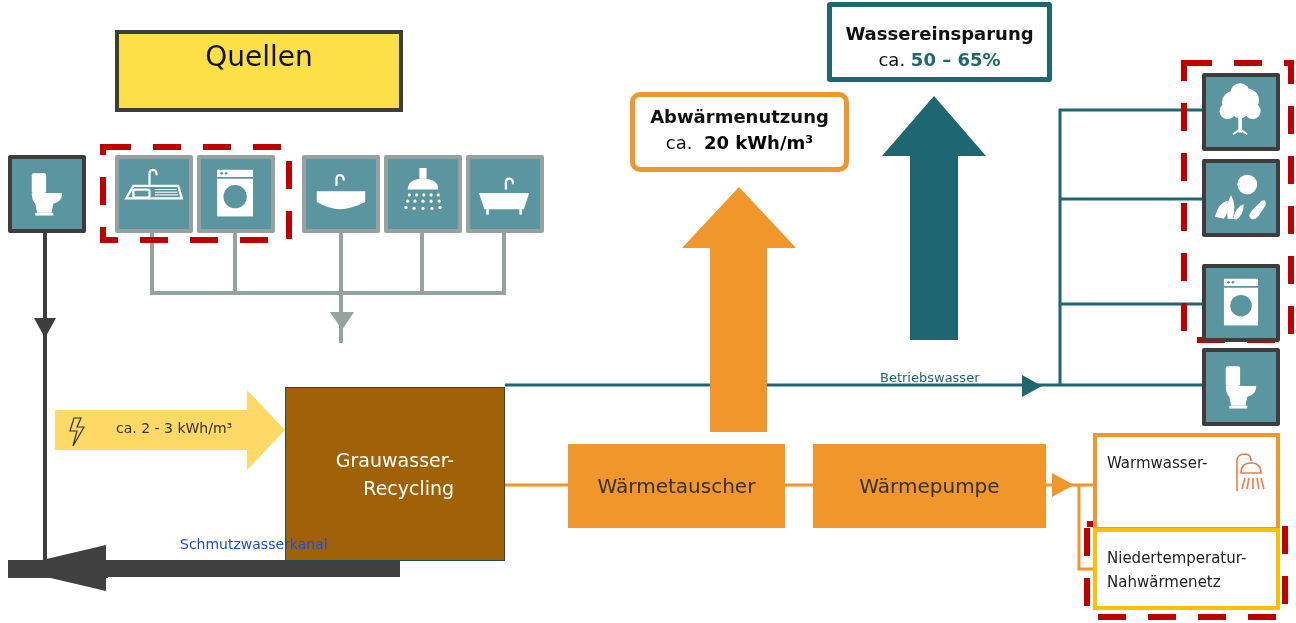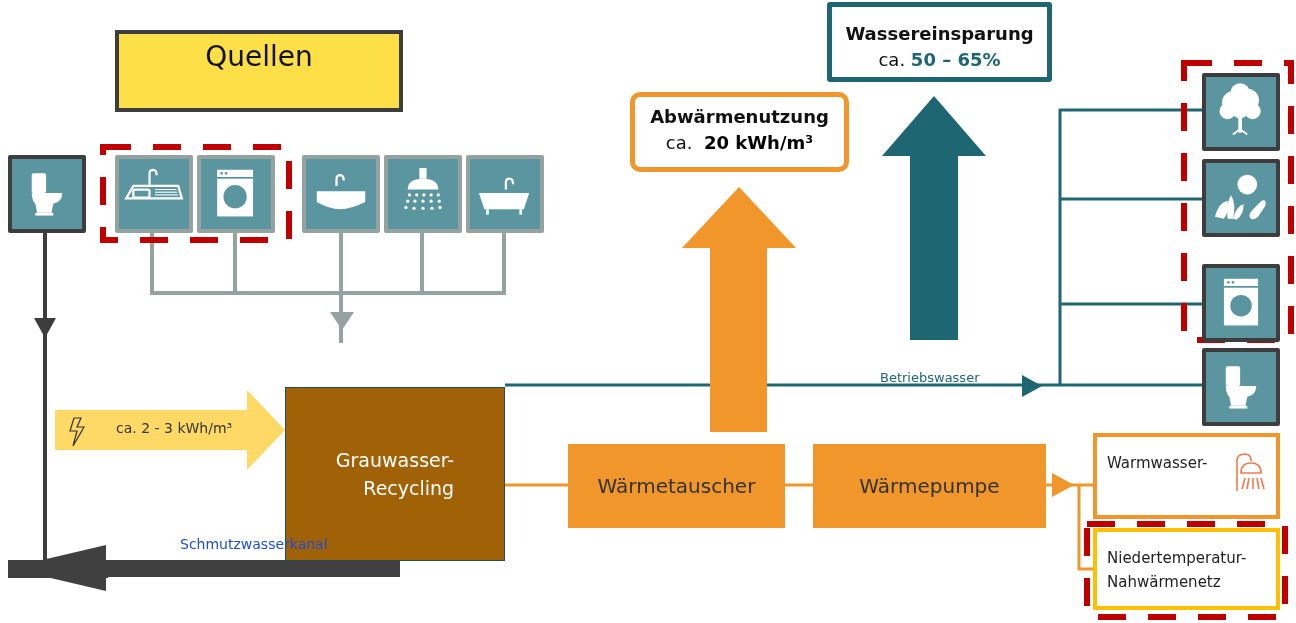--- a/index.html
+++ b/index.html
@@ -20,21 +20,21 @@
   .was-box { left:827px; top:2px; width:225px; height:80px; border:5px solid #1e6672; border-radius:3px; }
   .was-title { font-size:18px; font-weight:bold; color:#111; margin-top:14px; line-height:26px; }
   .was-val { font-size:18px; color:#111; line-height:26px; }
   .was-val b { color:#1e6672; }
   .grau-box { left:285px; top:343px; width:220px; height:174px; background:#a16207; border:1px solid #1a4f58;
               color:#fff; font-size:19px; text-align:right; display:flex; align-items:center; justify-content:center;
               line-height:28px;margin-top:44px; }
   .orange-box { background:#f0962a; color:#333; font-size:20px; display:flex; align-items:center; justify-content:center; }
   .wt-box { left:568px; top:444px; width:217px; height:84px; }
   .wp-box { left:813px; top:444px; width:233px; height:84px; }
-  .ww-box { left:1093px; top:433px; width:187px; height:86px; border:4px solid #f0962a; background:#fff;
+  .ww-box { left:1093px; top:433px; width:187px; height:98px; border:4px solid #f0962a; background:#fff;
             font-size:15px; color:#222; padding:14px 0 0 10px; line-height:24px; }
   .nt-box { left:1093px; top:528px; width:187px; height:82px; border:4px solid #ffc000; background:#fff;
             font-size:15px; color:#222; padding:14px 0 0 10px; line-height:24px; }
   .small-label { font-size:13px; color:#1d4ed8; white-space:nowrap; }
   .betr-label { font-size:13px; color:#1e6672; white-space:nowrap; }
   .energy-label { font-size:14px; color:#333; white-space:nowrap; }
   .icon-tile { position:absolute; box-sizing:border-box; width:78px; height:78px; background:#5b96a0; border-radius:2px; }
   .icon-tile.dark { border:4px solid #3d3d3d; }
   .icon-tile.gray { border:4px solid #95a3a0; }
   .icon-tile svg { position:absolute; left:0; top:0; width:100%; height:100%; }

